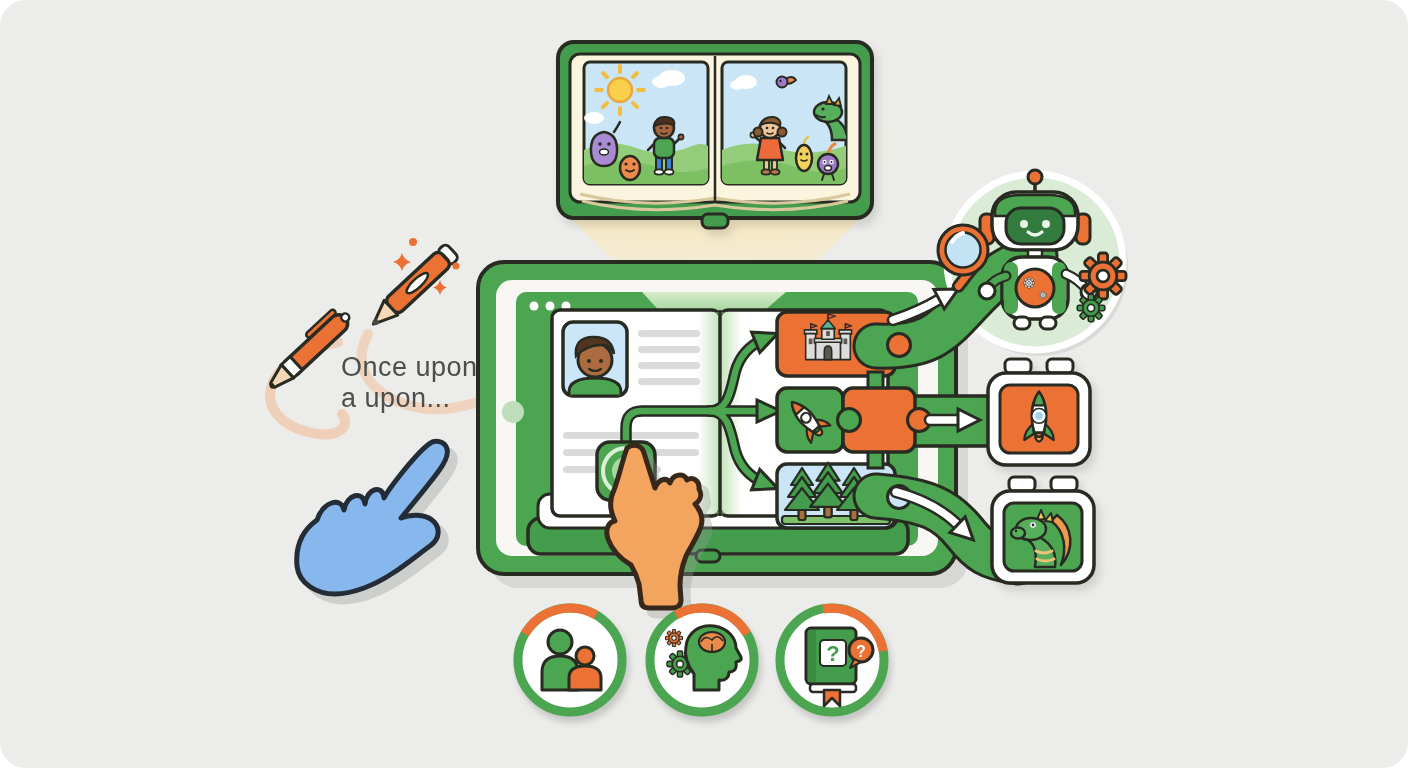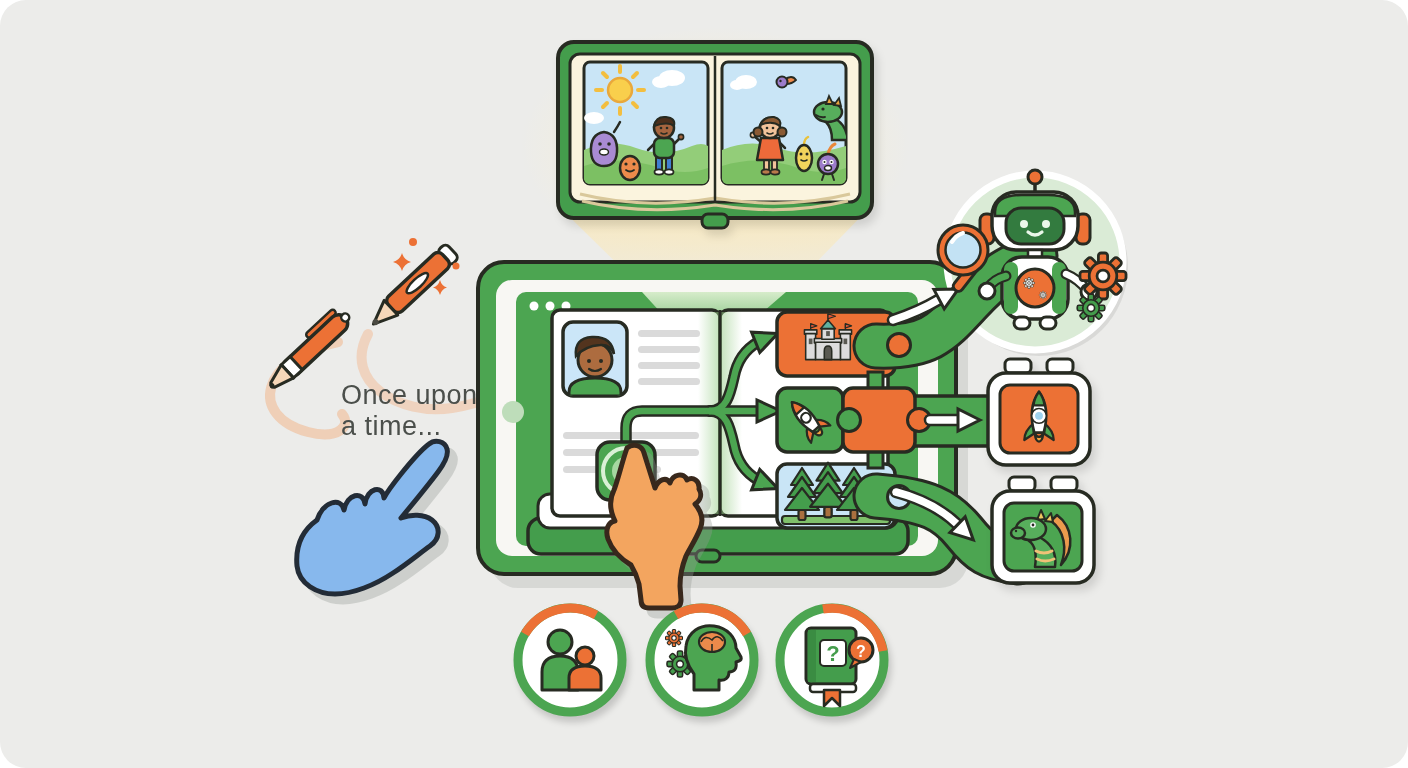--- a/index.html
+++ b/index.html
@@ -207,23 +207,23 @@
     </g>
     <g fill="#EC7135">
       <path d="M172,23 Q174,30 181,32 Q174,34 172,41 Q170,34 163,32 Q170,30 172,23 Z"></path>
       <path d="M210,50 Q211.6,56 217,57.5 Q211.6,59 210,65 Q208.4,59 203,57.5 Q208.4,56 210,50 Z"></path>
       <circle cx="183" cy="12" r="4"></circle>
       <circle cx="226" cy="36" r="3.5"></circle>
     </g>
   </svg>
 
   
-  <div id="handwriting" class="abs" style="left:341px;top:380px;">
+  <div id="handwriting" class="abs" style="left:341px;top:352px;">
     <span style="display:block;">Once upon</span>
-    <span style="display:block;">a time...</span>
+    <span style="display:block;">a upon...</span>
   </div>
 
   
   <div class="abs" style="left:490px;top:276px;width:478px;height:312px;border-radius:28px;background:rgba(120,125,120,0.18);"></div>
 
   
   <svg class="abs" style="left:470px;top:254px;" width="500" height="330" viewBox="0 0 500 330">
     <defs>
       <linearGradient id="beamGrad" x1="0" y1="0" x2="0" y2="1">
         <stop offset="0" stop-color="rgba(222,240,209,0.95)"></stop>

